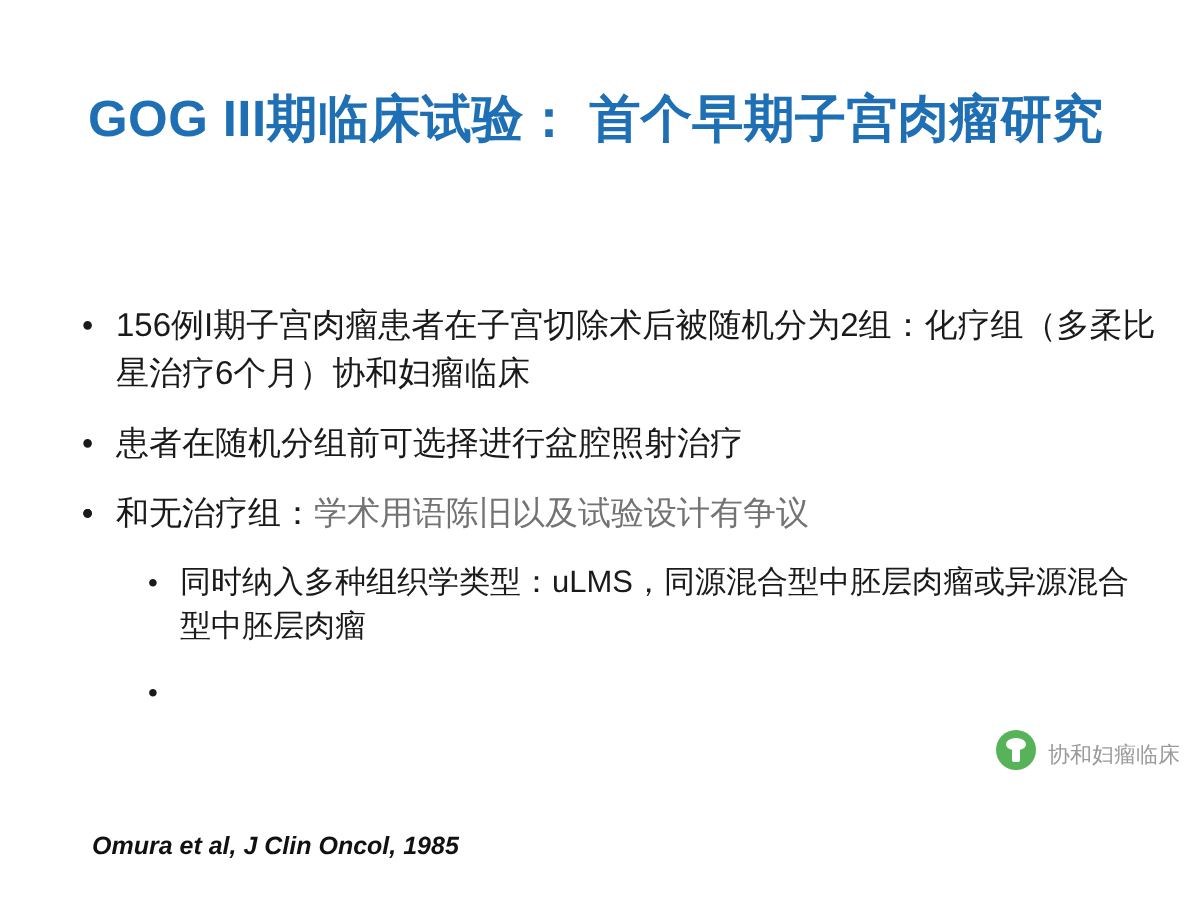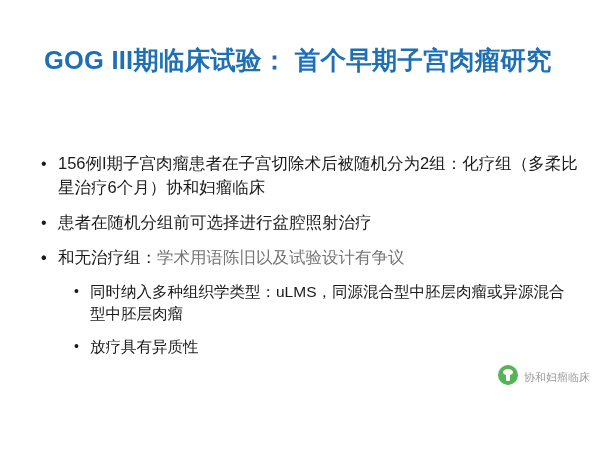--- a/index.html
+++ b/index.html
@@ -156,24 +156,24 @@
       <span>和无治疗组：</span><span class="red">学术用语陈旧以及试验设计有争议</span>
     </div>
 
     <div class="l2">
       <span class="bullet">•</span>
       <span>同时纳入多种组织学类型：uLMS，同源混合型中胚层肉瘤或异源混合型中胚层肉瘤</span>
     </div>
 
     <div class="l2">
       <span class="bullet">•</span>
-      <span>放疗具有异质性</span>
     </div>
 
   </div>
 
+  <div class="citation">Omura et al, J Clin Oncol, 1985</div>
 
   <div class="watermark">
     <span class="wm-logo"></span>
     <span class="wm-text">协和妇瘤临床</span>
   </div>
 
 </div>
 
 </body></html>

